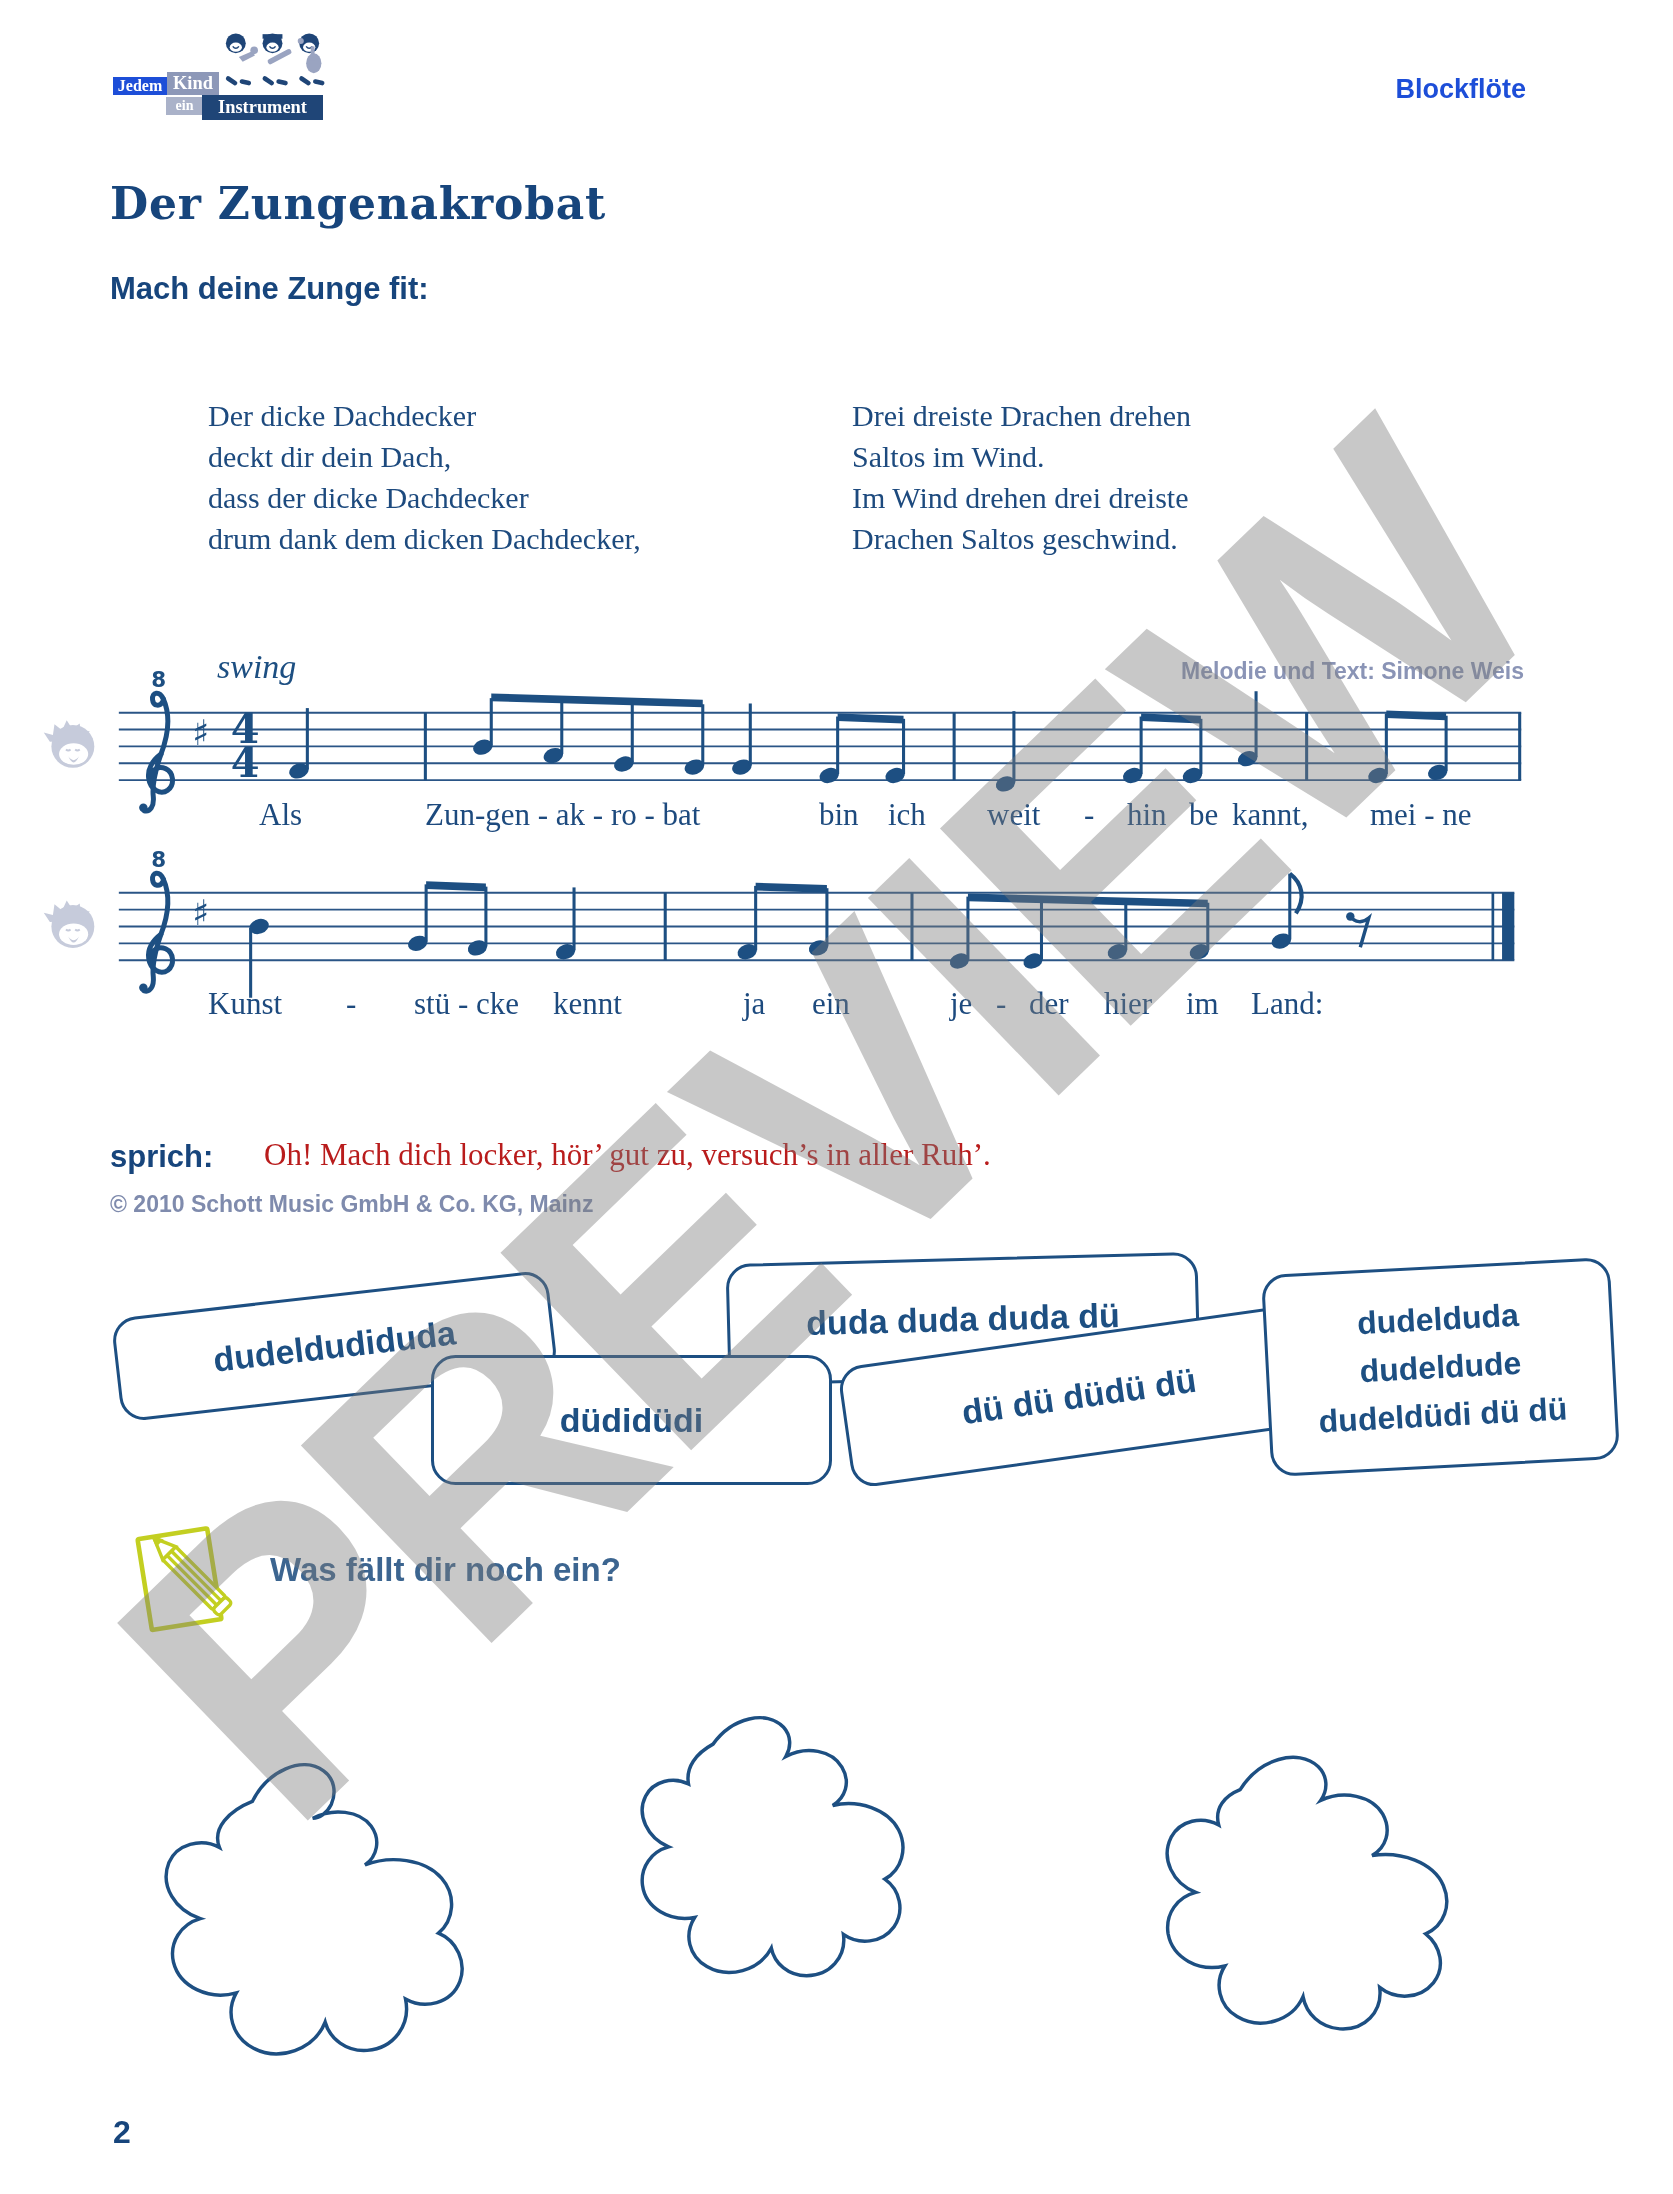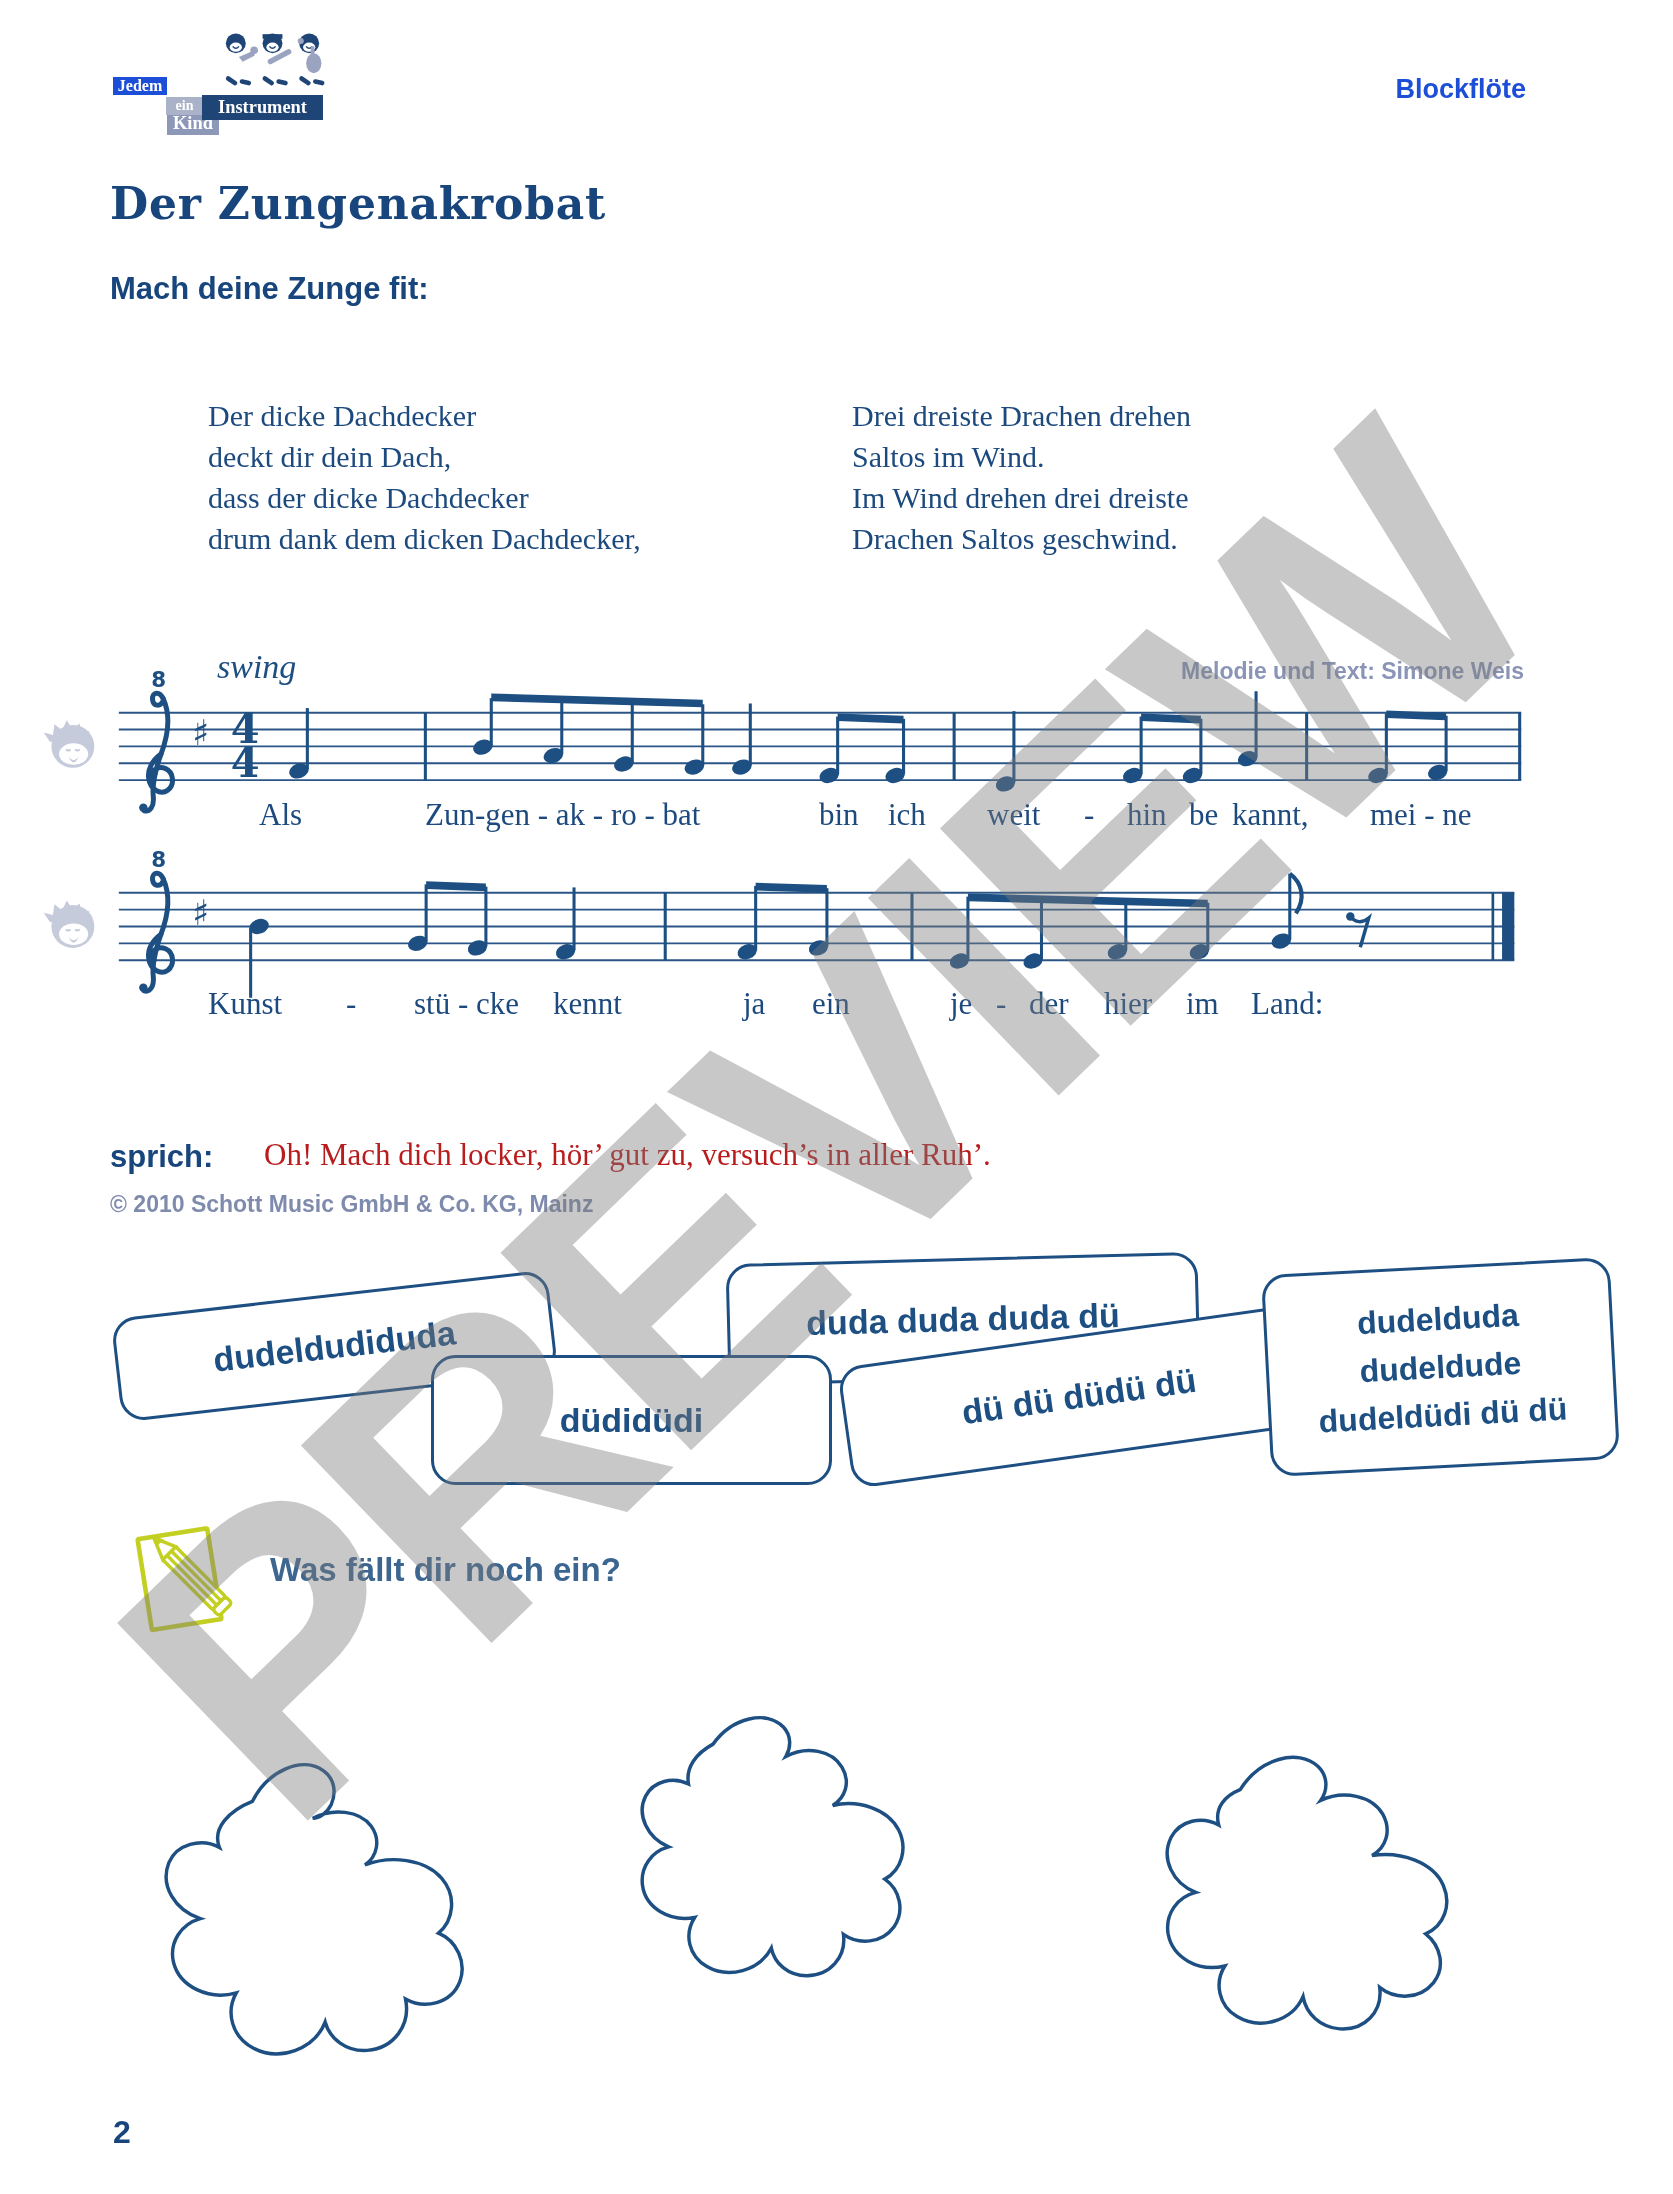--- a/index.html
+++ b/index.html
@@ -74,21 +74,21 @@
       <circle cx="22" cy="16" r="13" fill="#1f4577"></circle>
       <circle cx="11" cy="13" r="4" fill="#9aa4c1"></circle>
       <ellipse cx="22" cy="21" rx="8" ry="6" fill="#ffffff"></ellipse>
       <path d="M18 20 q4 5 8 0" stroke="#1f4577" stroke-width="2" fill="none"></path>
       <ellipse cx="28" cy="42" rx="10" ry="13" fill="#9aa4c1"></ellipse>
       <rect x="24" y="20" width="5" height="18" fill="#9aa4c1"></rect>
       <path d="M12 62 l9 6 M30 66 l9 2" stroke="#1f4577" stroke-width="6" stroke-linecap="round"></path>
     </g>
   </svg>
   <div class="logo-box" style="left:113px;top:77px;width:54px;height:18.4px;background:#1d4ed8;font-size:16px;">Jedem</div>
-  <div class="logo-box" style="left:167px;top:72px;width:52px;height:23px;background:#8d98b8;font-size:18.4px;margin-top:40px;">Kind</div>
+  <div class="logo-box" style="left:167px;top:72px;width:52px;height:23px;background:#8d98b8;font-size:18.4px;">Kind</div>
   <div class="logo-box" style="left:166px;top:97px;width:37px;height:18.4px;background:#aab2c9;font-size:14px;">ein</div>
   <div class="logo-box" style="left:202px;top:95px;width:121px;height:24.5px;background:#1f4577;font-size:18.4px;">Instrument</div>
 </div>
 
 <div class="subject">Blockflöte</div>
 
 <div class="title">Der Zungenakrobat</div>
 <div class="intro">
   <div>Mach deine Zunge fit:</div>
 </div>

